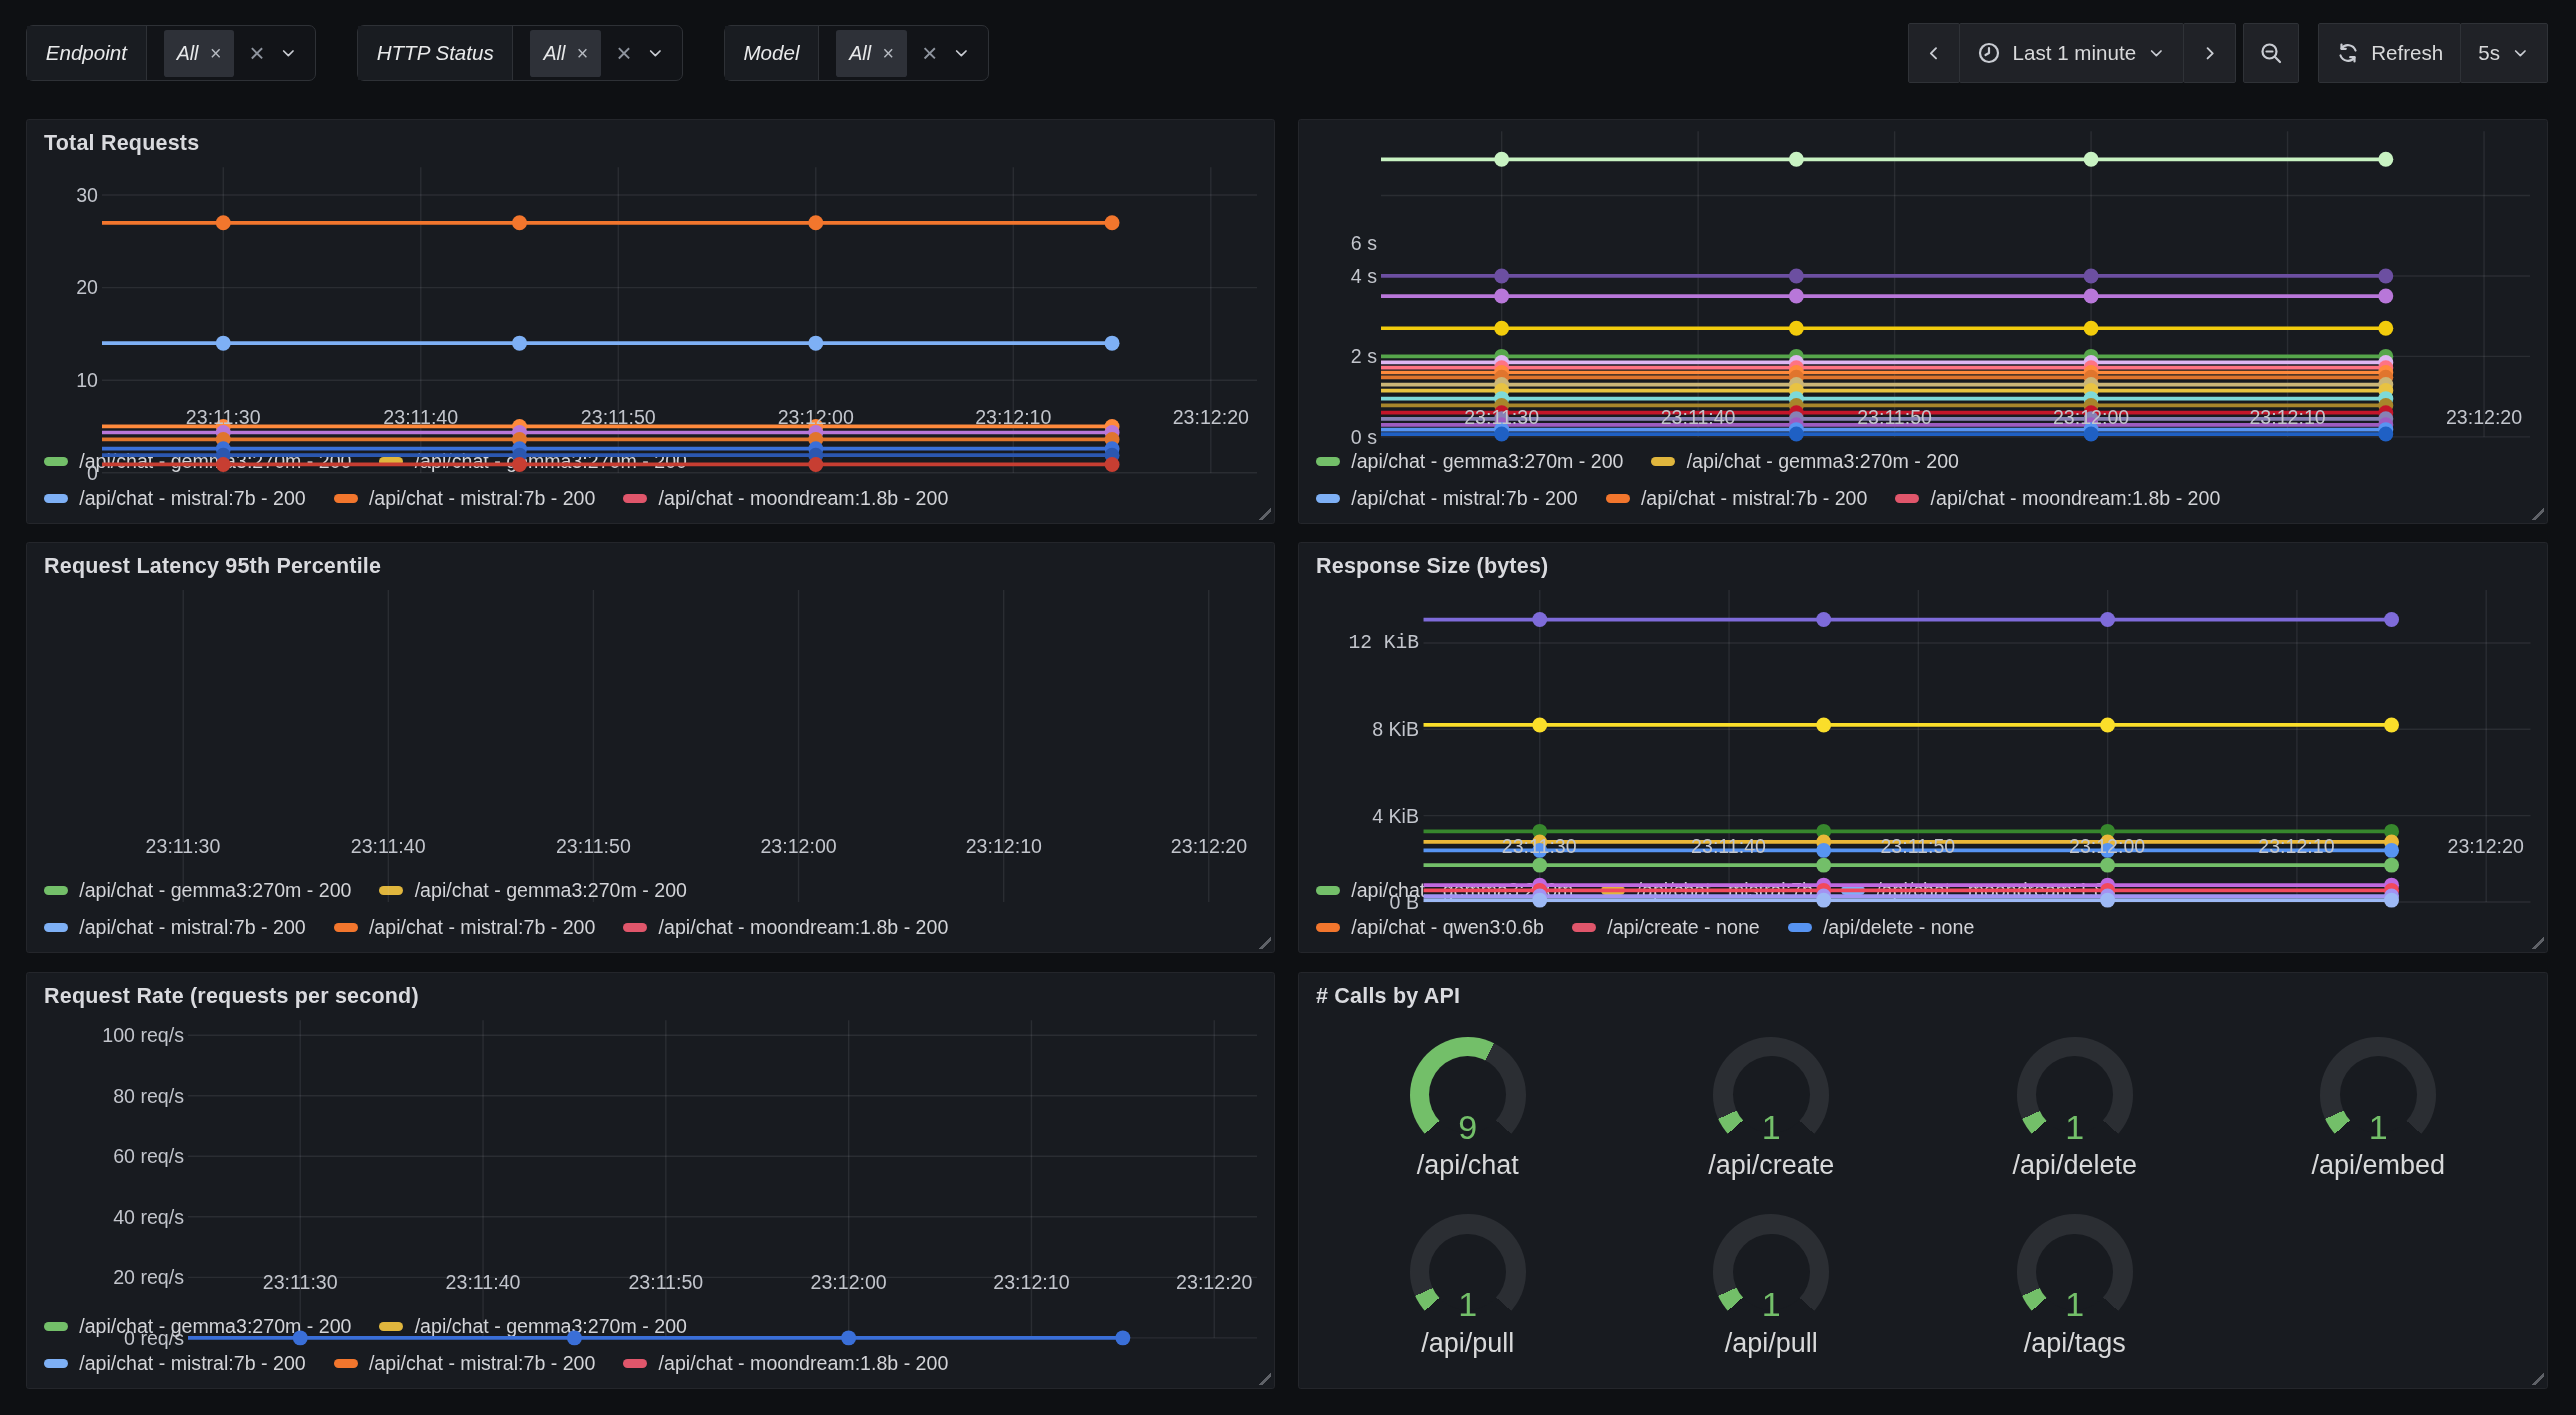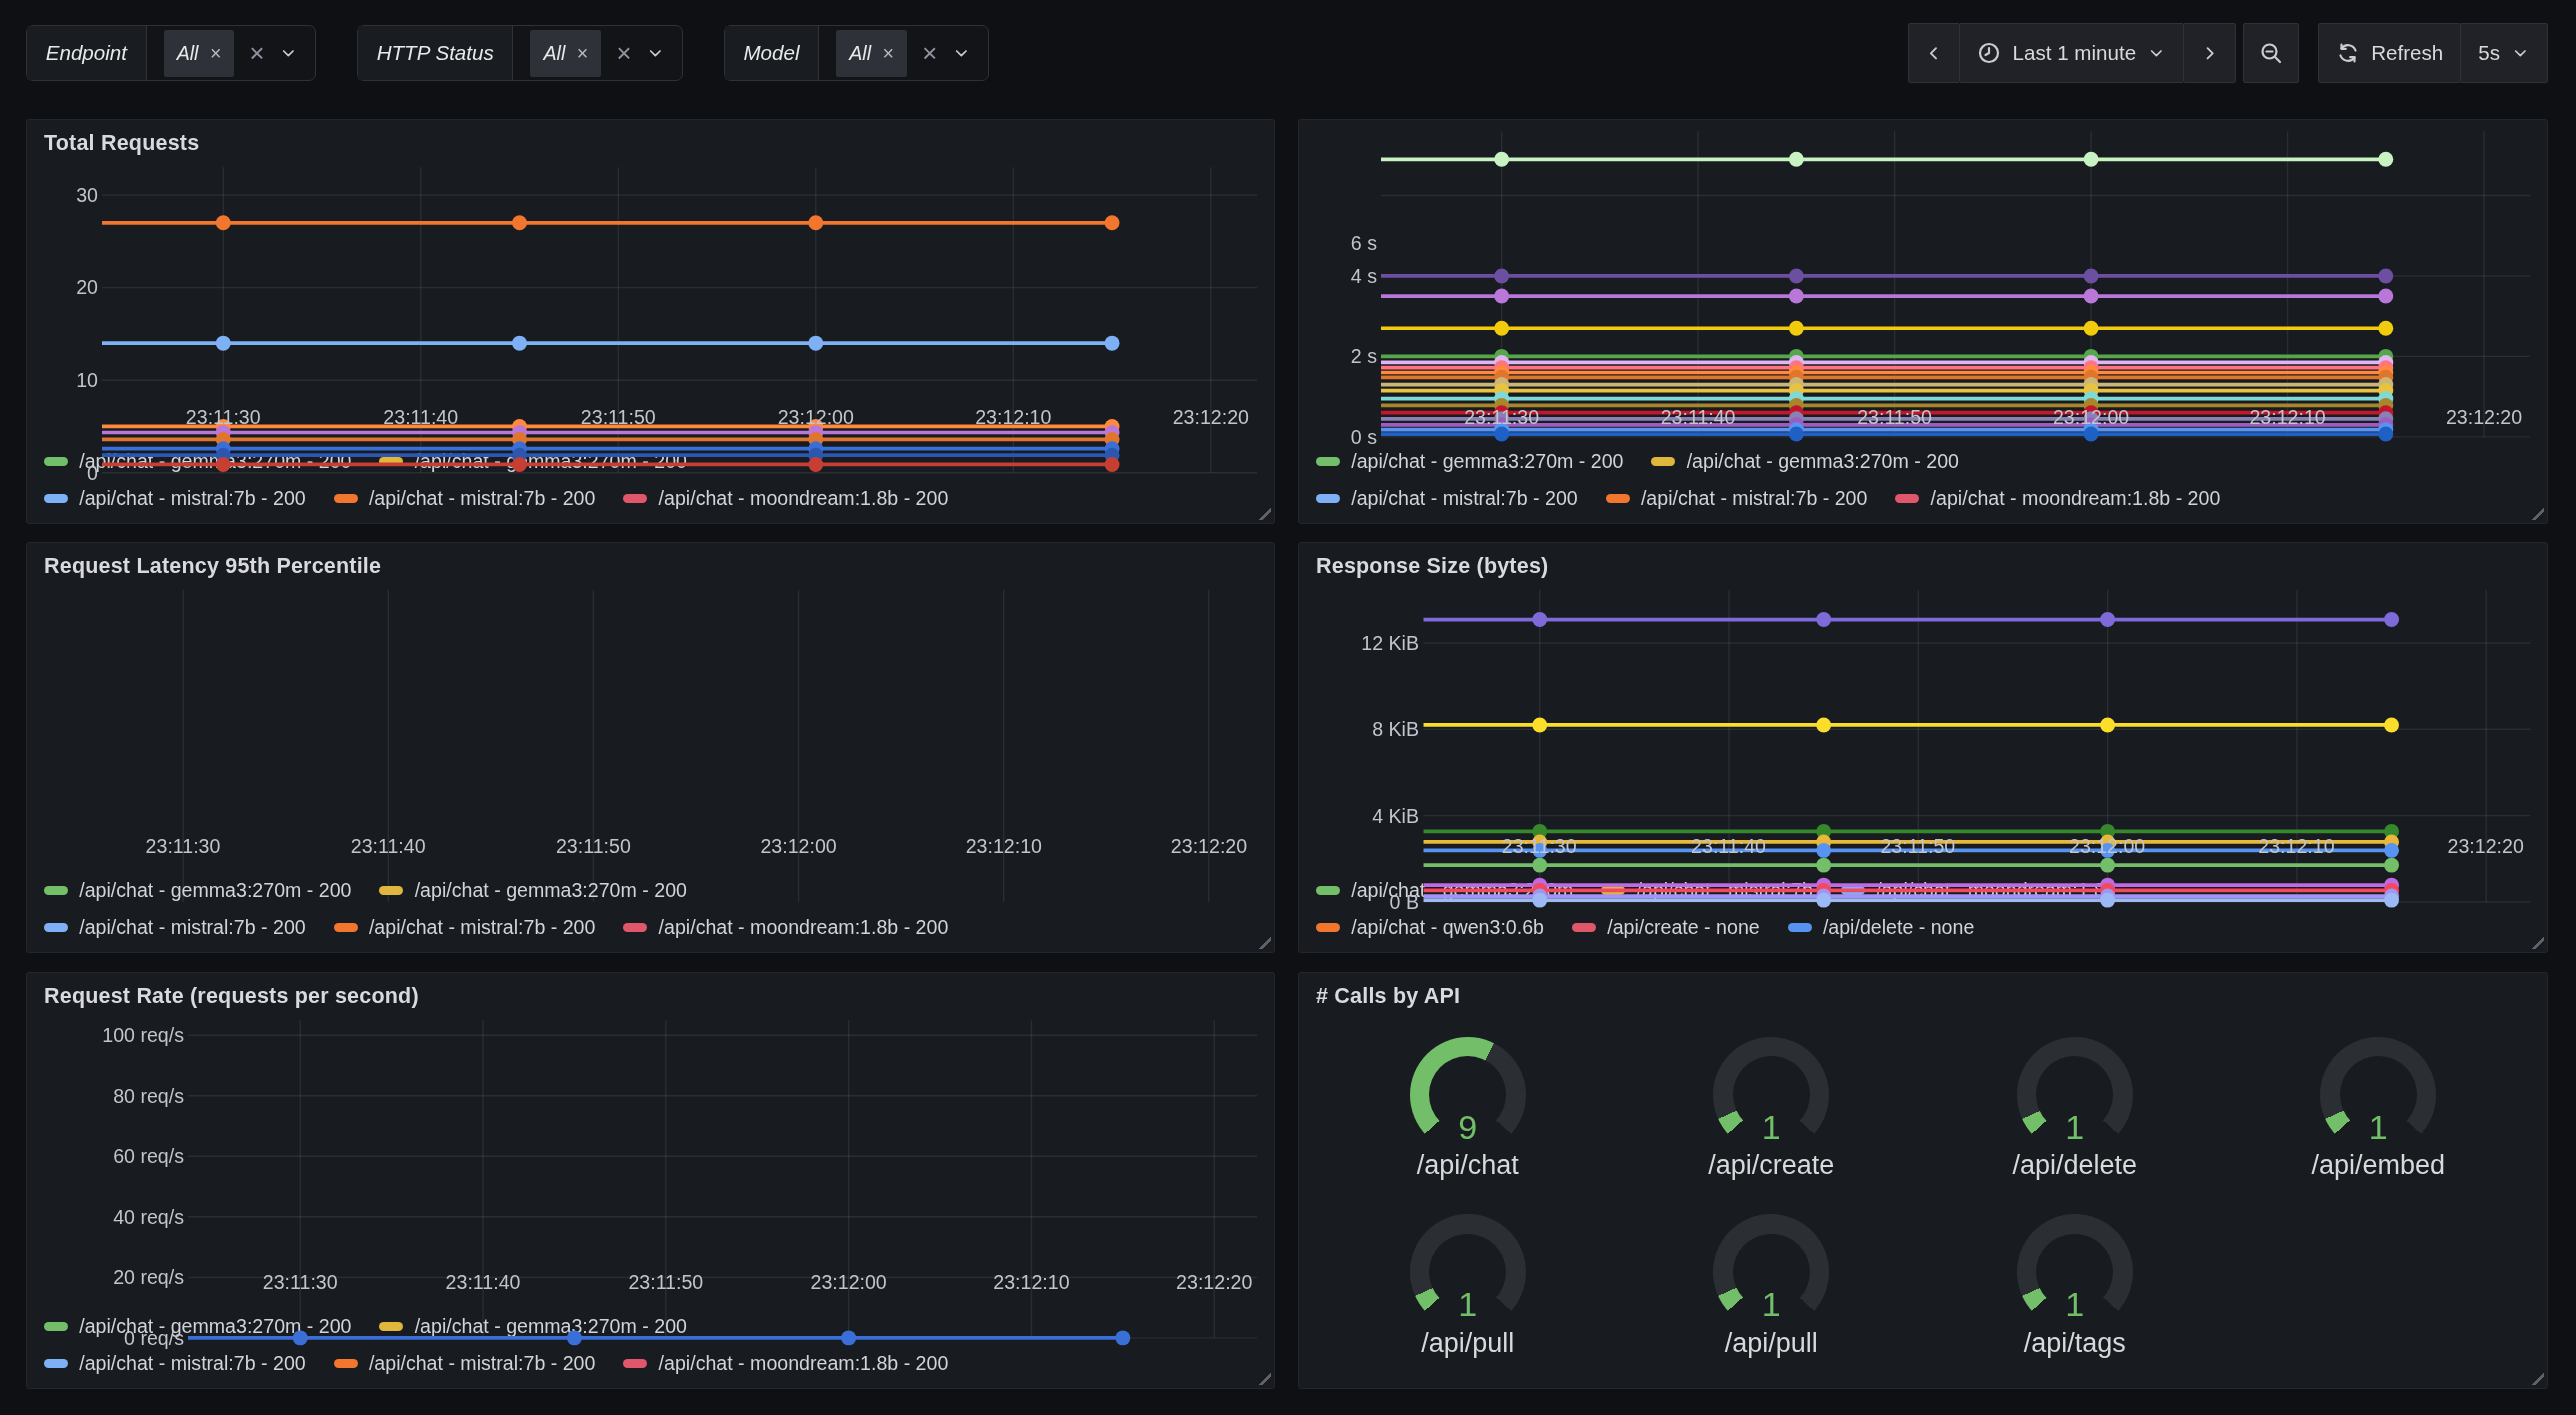--- a/index.html
+++ b/index.html
@@ -505,21 +505,21 @@
 </section>
 
 <section class="panel" id="p4">
   <div class="panel-body">
     <h2 class="panel-title">Response Size (bytes)</h2>
     <div class="plot-row">
       <div class="ygutter" style="width:107px">
           <div class="ylabel" style="top: 312px;">0 B</div>
           <div class="ylabel" style="top: 226px;">4 KiB</div>
           <div class="ylabel" style="top: 139px;">8 KiB</div>
-          <div class="ylabel" style="top: 53px;">12 KiB</div>
+          <div class="ylabel" style="top: 53px; font-family: Liberation Mono, monospace;">12 KiB</div>
         </div>
       <div class="plot">
           <svg width="1108" height="312" viewBox="0 0 1185 334">
             <line x1="124.425" y1="0" x2="124.425" y2="334" stroke="rgba(204,204,220,0.10)" stroke-width="1.5"></line>
             <line x1="327.06" y1="0" x2="327.06" y2="334" stroke="rgba(204,204,220,0.10)" stroke-width="1.5"></line>
             <line x1="529.695" y1="0" x2="529.695" y2="334" stroke="rgba(204,204,220,0.10)" stroke-width="1.5"></line>
             <line x1="732.33" y1="0" x2="732.33" y2="334" stroke="rgba(204,204,220,0.10)" stroke-width="1.5"></line>
             <line x1="934.965" y1="0" x2="934.965" y2="334" stroke="rgba(204,204,220,0.10)" stroke-width="1.5"></line>
             <line x1="1137.6" y1="0" x2="1137.6" y2="334" stroke="rgba(204,204,220,0.10)" stroke-width="1.5"></line>
             <line x1="0" y1="334" x2="1185" y2="334" stroke="rgba(204,204,220,0.10)" stroke-width="1.5"></line>

